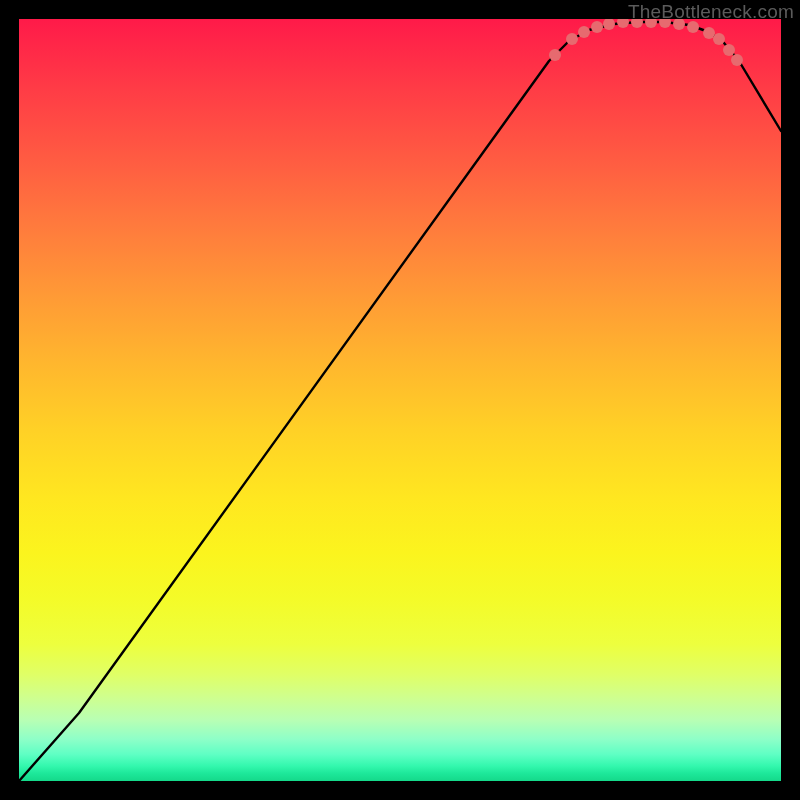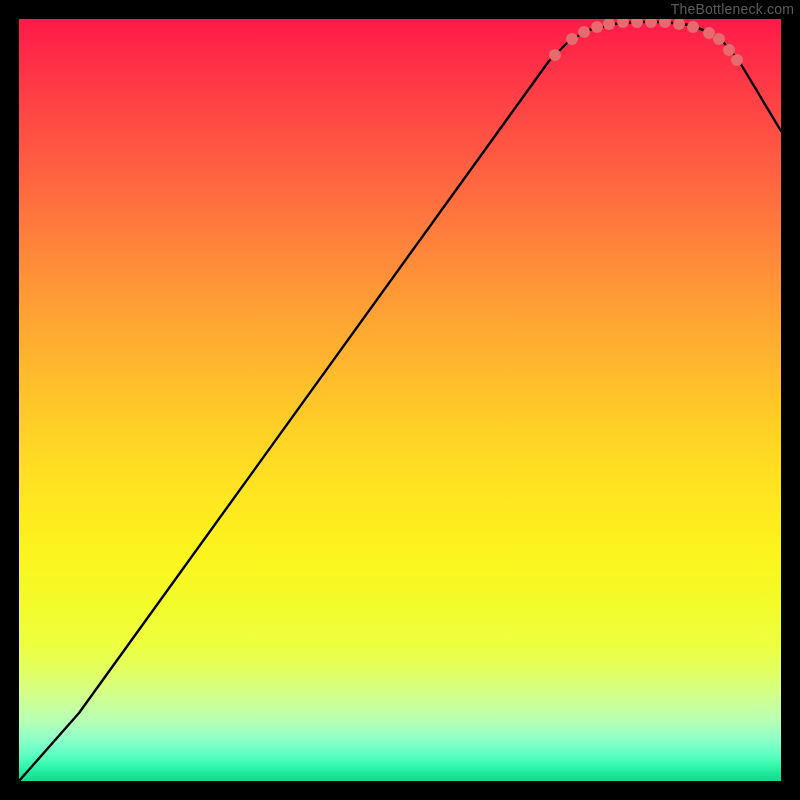--- a/index.html
+++ b/index.html
@@ -37,21 +37,21 @@
       #1de89a 99%,
       #14d98a 100%
     );
   }
   .plot svg { position: absolute; left: 0; top: 0; }
   .watermark {
     position: absolute;
     top: 1px;
     right: 6px;
     font-family: Arial, Helvetica, sans-serif;
-    font-size: 14px;
+    font-size: 19px;
     color: #5b5b5b;
     letter-spacing: 0.2px;
   }
 </style>
 </head>
 <body>
 
 <div class="stage">
   <div class="plot">
     <svg width="762" height="762" viewBox="0 0 762 762">

